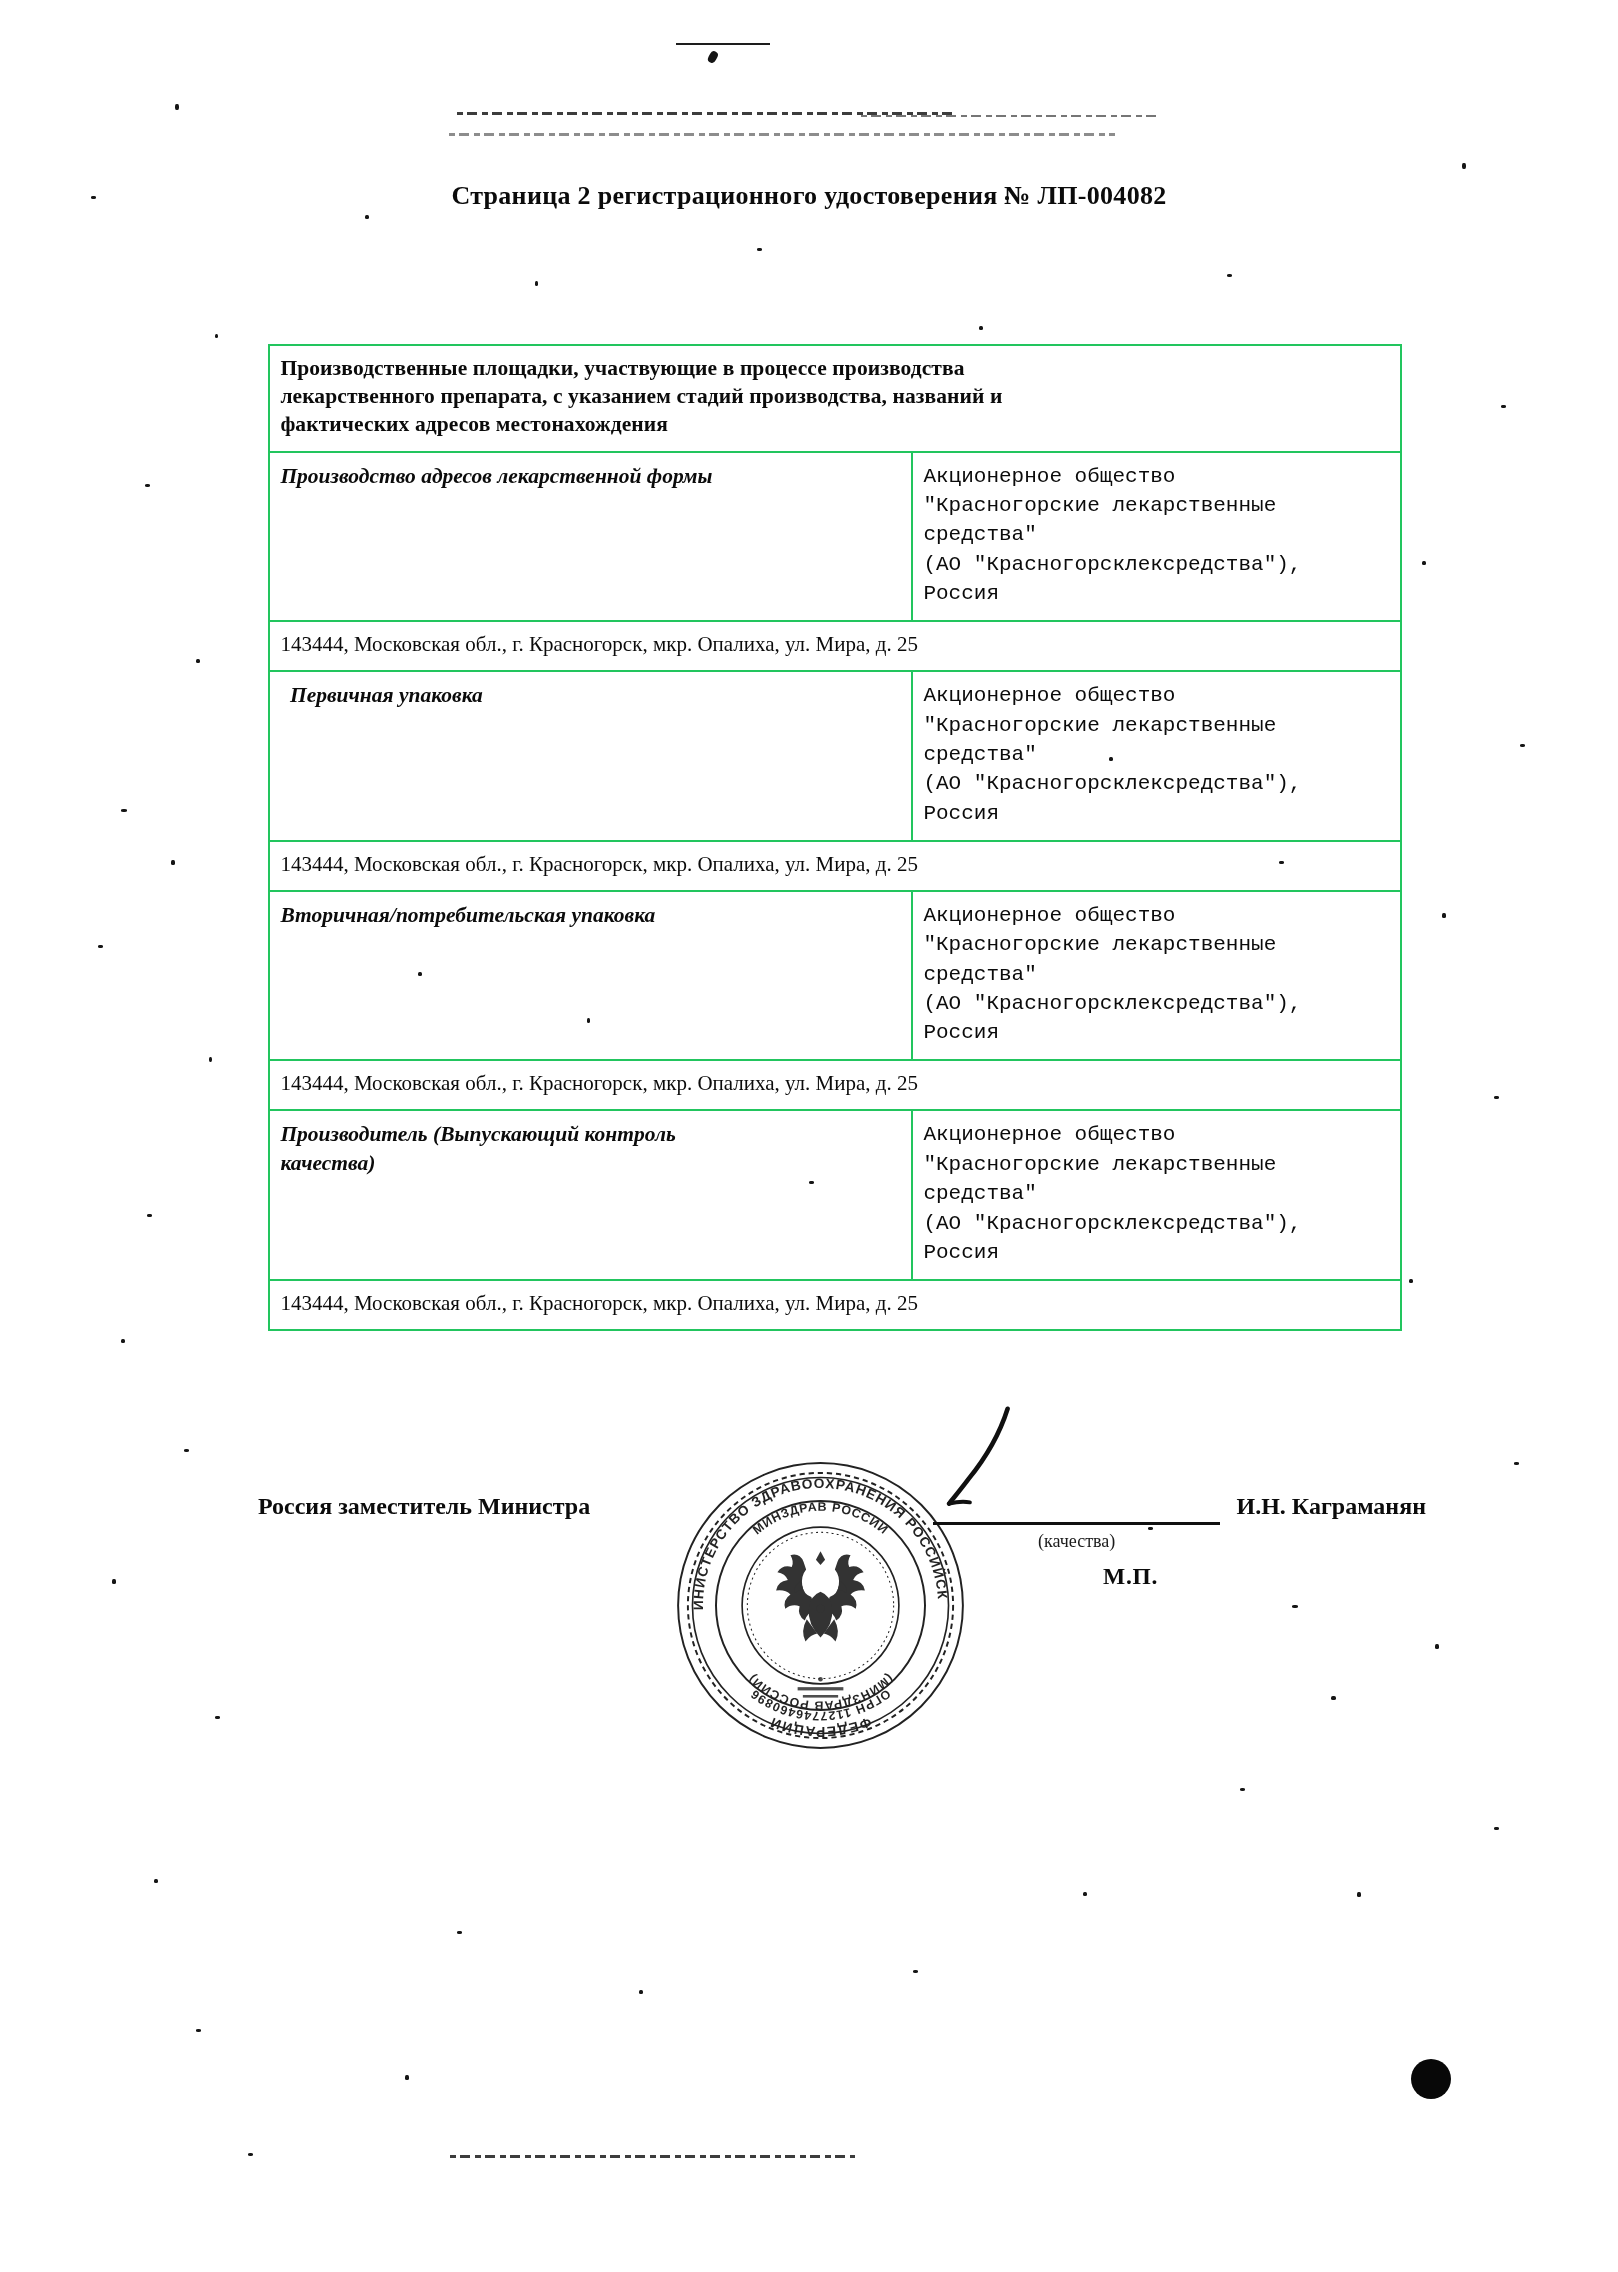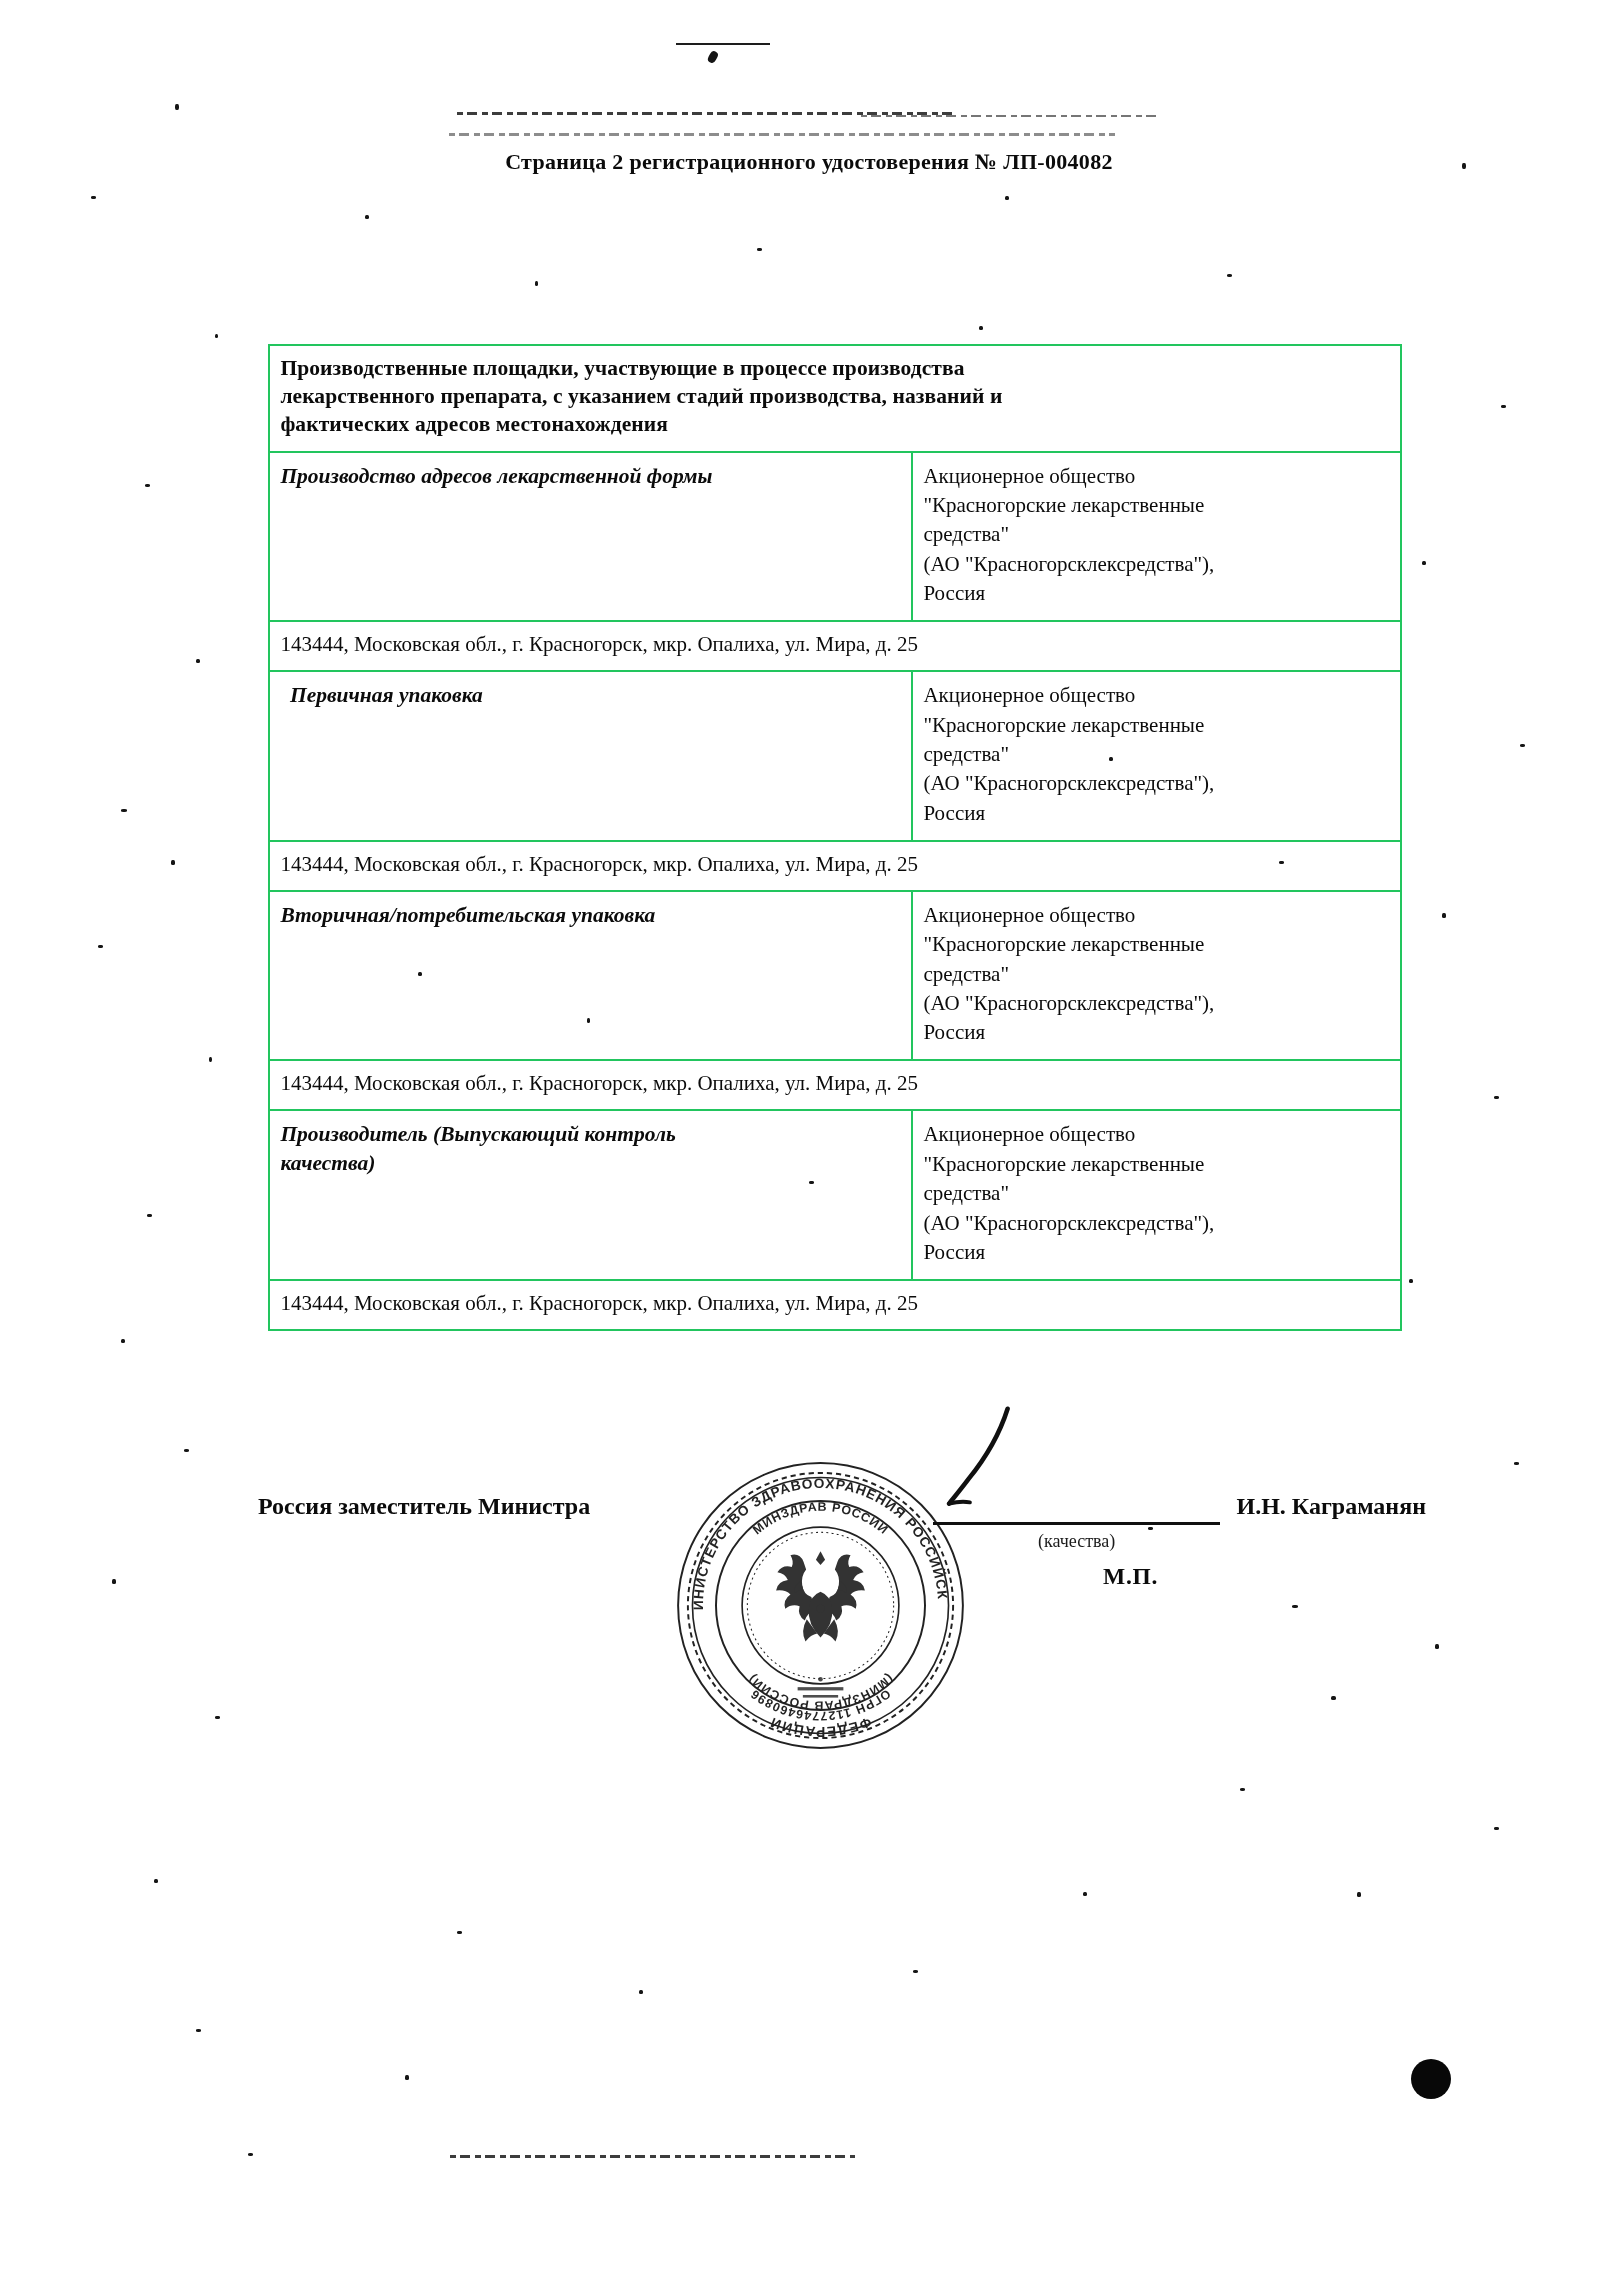--- a/index.html
+++ b/index.html
@@ -51,24 +51,25 @@
   .doc-header {
     position: absolute;
     left: 0;
     right: 0;
     top: 149px;
     text-align: center;
     z-index: 10;
   }
   .doc-header .title {
     display: inline-block;
-    font-size: 22px;
+    font-size: 26px;
     font-weight: bold;
     letter-spacing: 0.3px;
     white-space: nowrap;
+    margin-top: 32px;
   }
 
   
   .table-wrap {
     position: absolute;
     left: 268px;
     top: 344px;
     width: 1132px;
     z-index: 10;
   }
@@ -94,21 +95,21 @@
   .stage-cell {
     font-style: italic;
     font-weight: bold;
     font-size: 21.5px;
     line-height: 1.32;
   }
   .org-cell {
     font-size: 21px;
     line-height: 1.40;
   }
-  .org-cell .ln { display: block; white-space: pre; }
+  .org-cell .ln { display: block; white-space: pre; font-family: Liberation Mono, monospace; }
   .addr-cell {
     font-size: 21px;
     line-height: 1.3;
     padding-top: 6.5px;
     padding-bottom: 7.8px;
   }
 
   
   .signature-row {
     position: absolute;

